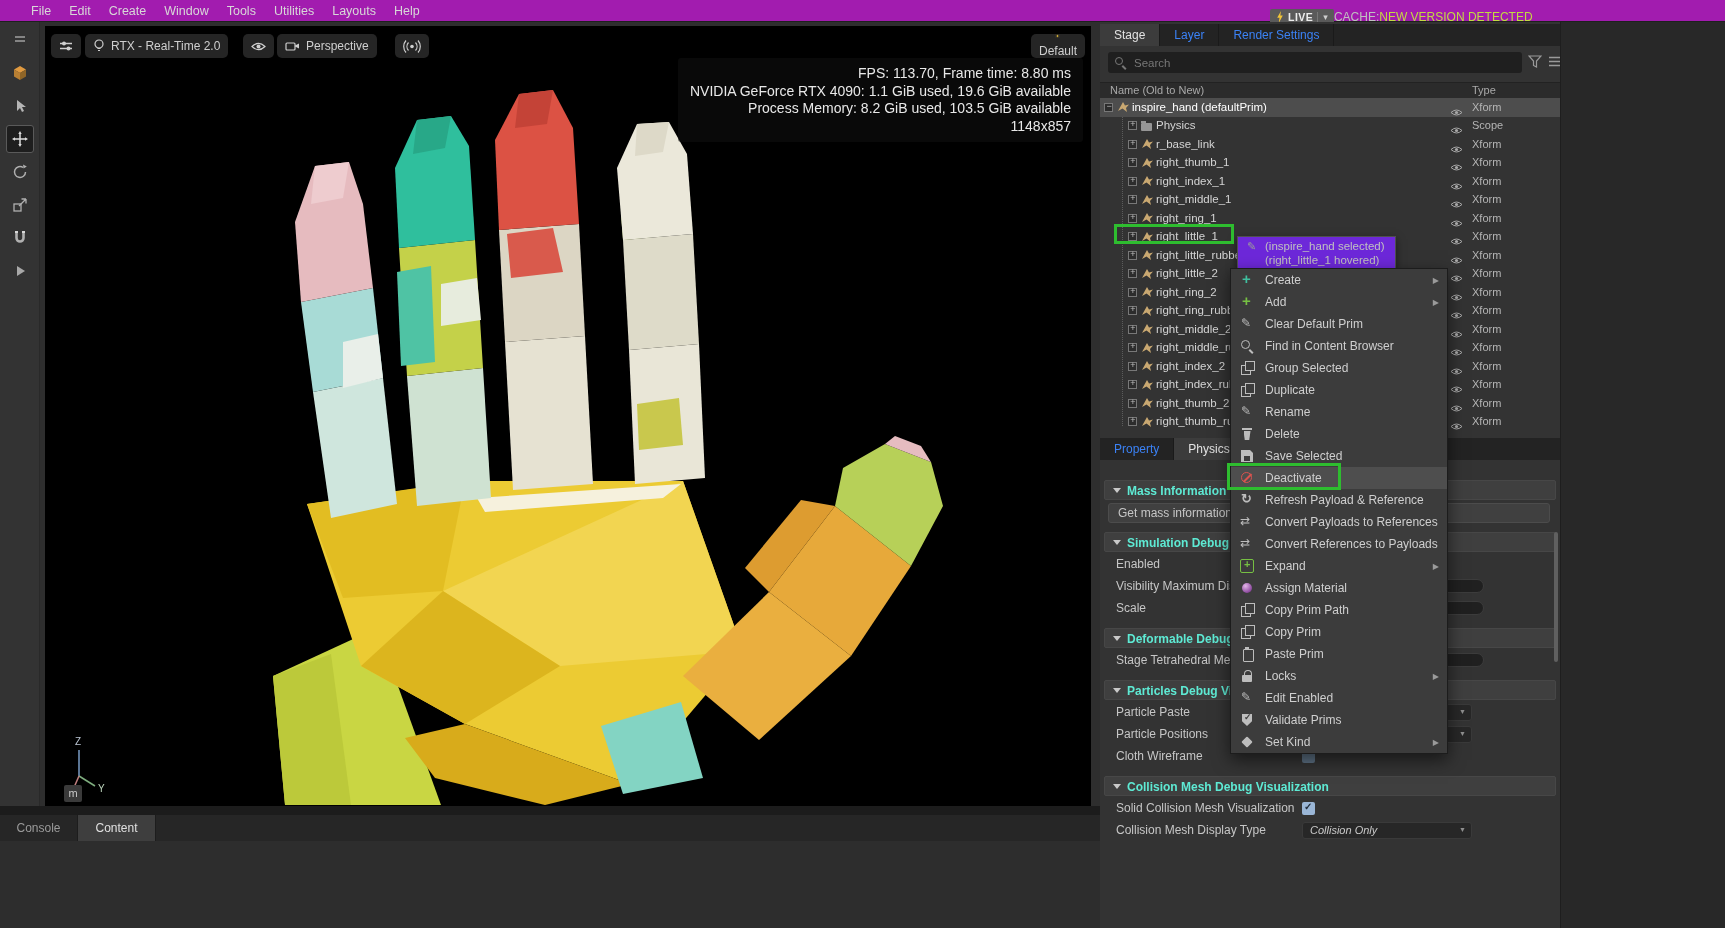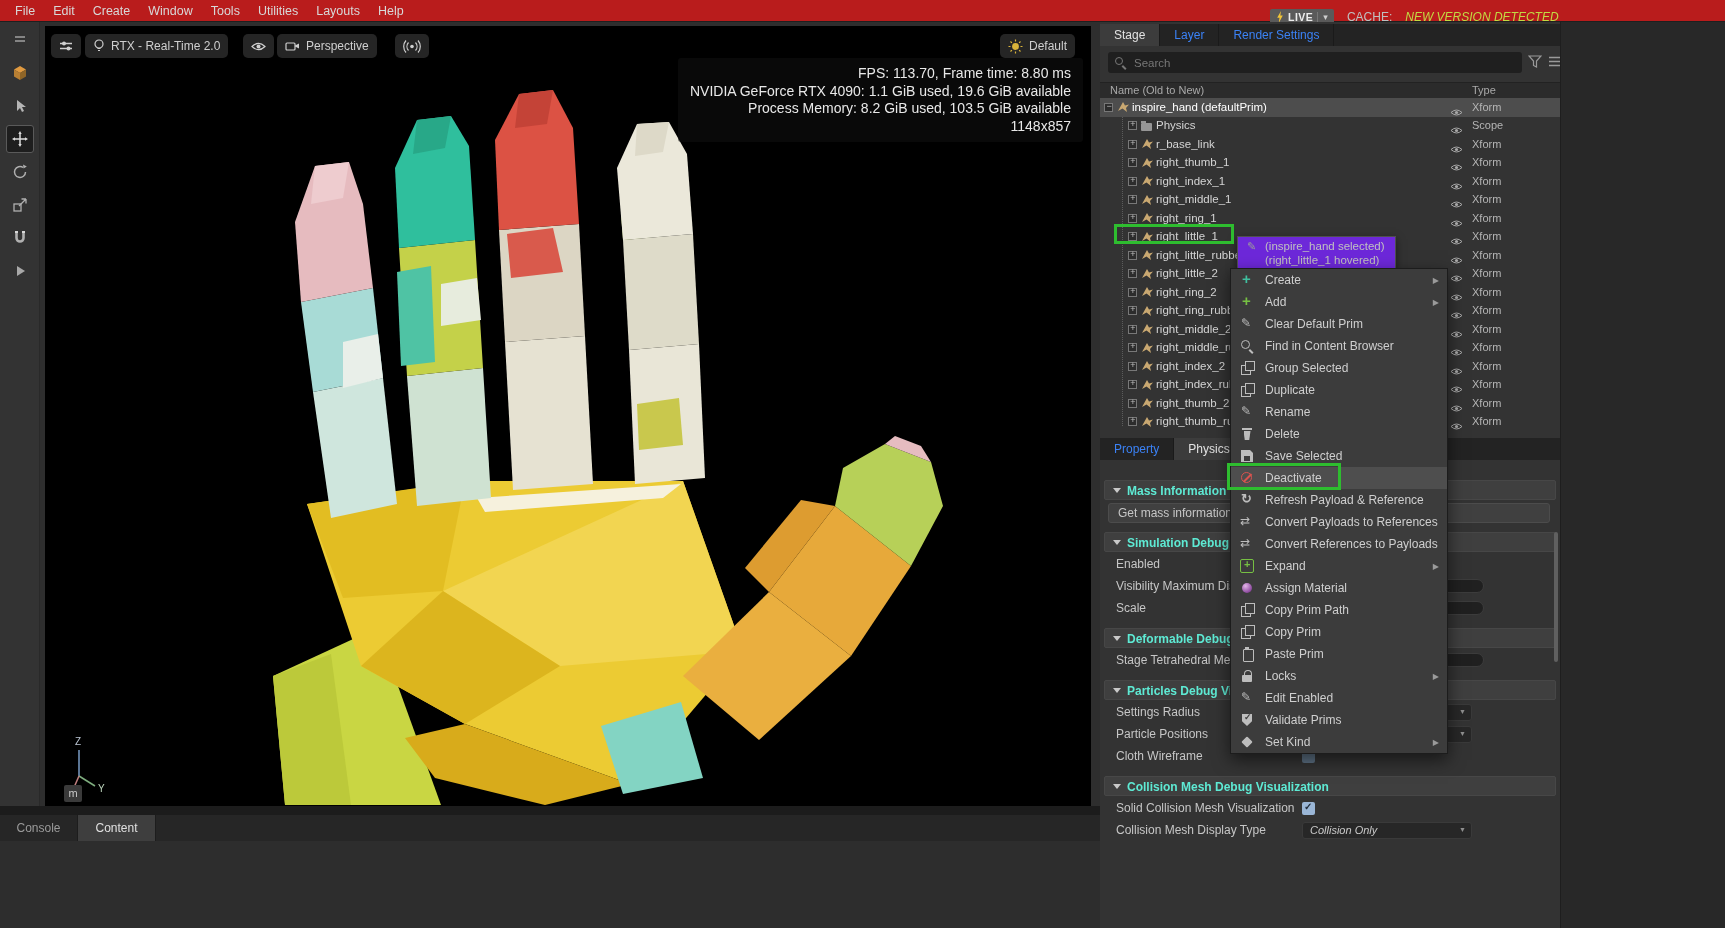--- a/index.html
+++ b/index.html
@@ -1,30 +1,30 @@
 <!DOCTYPE html>
 <html><head>
 <meta charset="utf-8">
 <style>
   html,body{margin:0;padding:0;background:#1d1d1d;}
   *{box-sizing:border-box;}
   #app{position:relative;width:1725px;height:928px;background:#2e2e2e;overflow:hidden;
        font-family:"Liberation Sans",sans-serif;color:#cccccc;-webkit-font-smoothing:antialiased;}
 
   
-  #menubar{position:absolute;left:0;top:0;width:1725px;height:22px;background:#b91c1c;border-bottom:1px solid #1f1f1f;}
+  #menubar{position:absolute;left:0;top:0;width:1725px;height:22px;background:#a21caf;border-bottom:1px solid #1f1f1f;padding-left:16px;}
   .mitems{display:flex;align-items:center;height:22px;padding-left:6px;}
   .mitem{padding:0 9px;font-size:12.5px;color:#d8d8d8;line-height:22px;cursor:default;}
-  .mright{position:absolute;left:1270px;top:0;height:34px;display:flex;align-items:center;gap:13px;}
+  .mright{position:absolute;left:1270px;top:0;height:34px;display:flex;align-items:center;}
   .live-pill{display:flex;align-items:center;gap:4px;height:17px;background:#5a5a5a;border-radius:2px;padding:0 6px;}
   .bolt{width:8px;height:12px;background:#f0c437;clip-path:polygon(62% 0,15% 56%,44% 56%,34% 100%,85% 38%,54% 38%);}
   .live-label{font-size:10.5px;font-weight:bold;color:#ededed;letter-spacing:.5px;}
   .live-caret{font-size:9px;color:#cfcfcf;border-left:1px solid #777;padding-left:5px;}
   .cache{font-size:12px;color:#c0c0c0;}
-  .notice{font-size:12px;color:#c3d943;font-style:italic;}
+  .notice{font-size:12px;color:#c3d943;}
 
   
   #leftrail{position:absolute;left:0;top:22px;width:40px;height:784px;background:#333333;border-right:1px solid #292929;
             display:flex;flex-direction:column;align-items:center;padding-top:4px;gap:5px;}
   .railitem{width:28px;height:28px;display:flex;align-items:center;justify-content:center;border-radius:3px;}
   .railitem.active{background:#1e1e1e;border:1px solid #5a5a5a;}
 
   
   #viewport{position:absolute;left:45px;top:26px;width:1046px;height:780px;background:#000;overflow:hidden;}
   .vpill{position:absolute;top:8px;height:24px;background:rgba(42,42,42,.88);border-radius:5px;
@@ -328,21 +328,21 @@
       </svg>
       <span>Perspective</span>
     </div>
     <div class="vpill" style="left:350px;">
       <svg width="18" height="13" viewBox="0 0 18 13">
         <circle cx="9" cy="6.5" r="1.8" fill="#cfcfcf"></circle>
         <path d="M5.5 2.5a6 6 0 0 0 0 8M12.5 2.5a6 6 0 0 1 0 8" fill="none" stroke="#cfcfcf" stroke-width="1.2"></path>
         <path d="M3 0.5a9 9 0 0 0 0 12M15 0.5a9 9 0 0 1 0 12" fill="none" stroke="#cfcfcf" stroke-width="1.2"></path>
       </svg>
     </div>
-    <div class="vpill" style="right:16px;">
+    <div class="vpill" style="right:6px;flex-direction:column;">
       <svg width="15" height="15" viewBox="0 0 15 15">
         <circle cx="7.5" cy="7.5" r="3.4" fill="#d9b43a"></circle>
         <path d="M7.5 0.5v2M7.5 12.5v2M0.5 7.5h2M12.5 7.5h2M2.5 2.5l1.4 1.4M11.1 11.1l1.4 1.4M12.5 2.5l-1.4 1.4M3.9 11.1l-1.4 1.4" stroke="#d9b43a" stroke-width="1.2"></path>
       </svg>
       <span>Default</span>
     </div>
 
     <div class="vstats">
 
         <span class="statline">FPS: 113.70, Frame time: 8.80 ms</span>
@@ -768,21 +768,21 @@
         </div>
         <div class="prow">
           <span class="plabel">Stage Tetrahedral Mesh</span>
           <span class="pfield"></span>
         </div>
         <div class="psec">
           <span class="ptri"></span>
           <span class="ptitle">Particles Debug Visualization</span>
         </div>
         <div class="prow">
-          <span class="plabel">Settings Radius</span>
+          <span class="plabel">Particle Paste</span>
           <span class="pdrop">
             <span class="pdval"></span>
             <span class="parrow">▼</span>
           </span>
         </div>
         <div class="prow">
           <span class="plabel">Particle Positions</span>
           <span class="pdrop">
             <span class="pdval"></span>
             <span class="parrow">▼</span>

